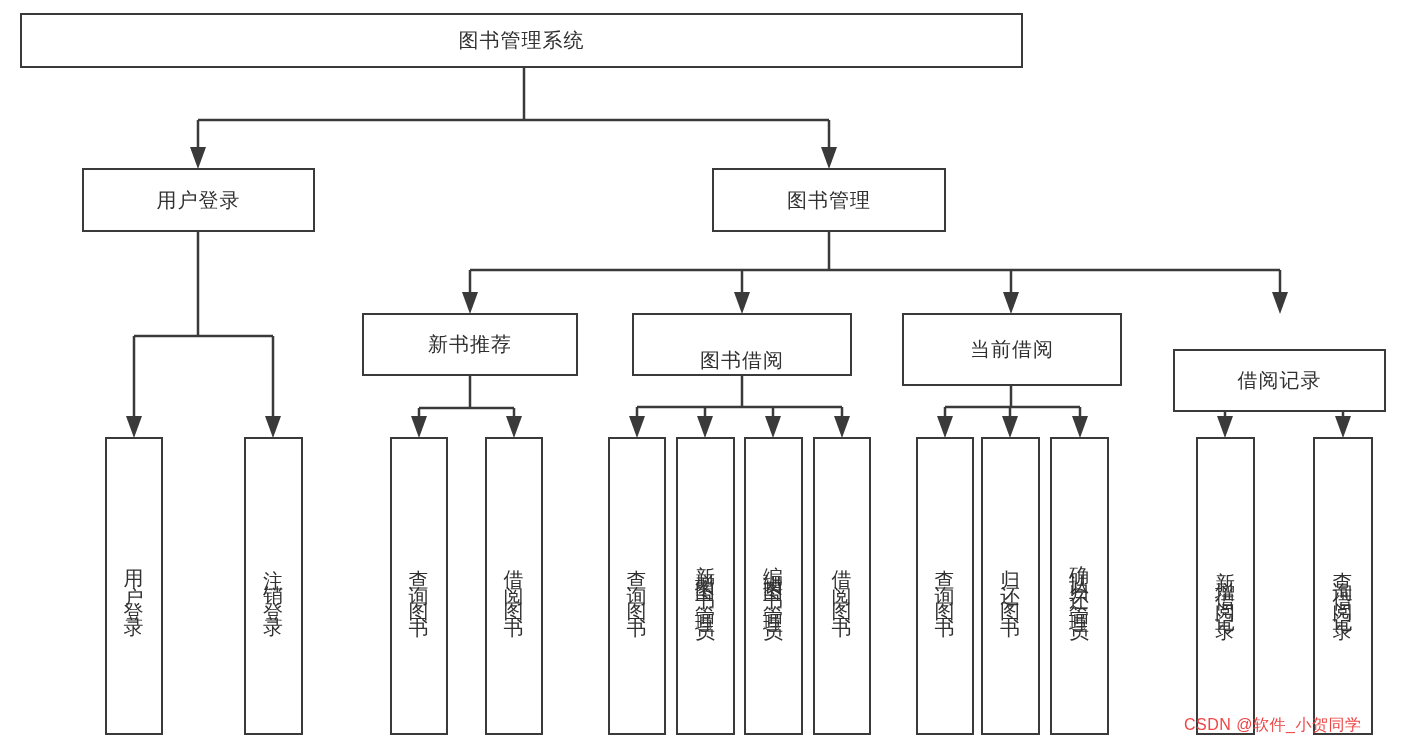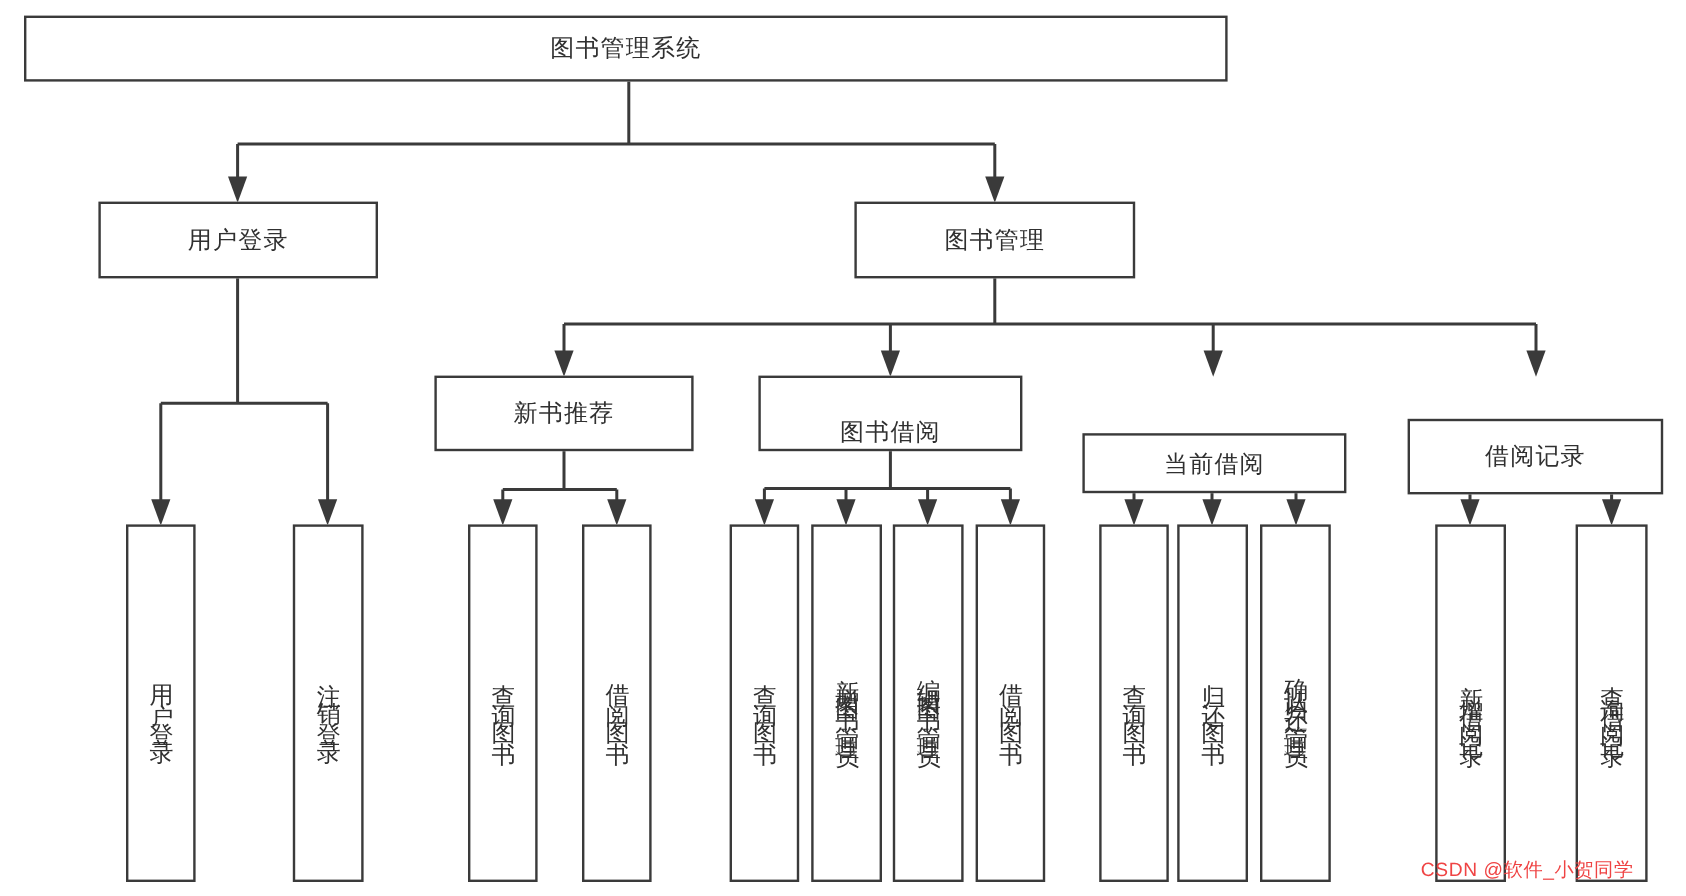--- a/index.html
+++ b/index.html
@@ -105,21 +105,21 @@
   <div class="node" style="left:712px;top:168px;width:234px;height:64px;">
     <span class="label">图书管理</span>
   </div>
 
   <div class="node" style="left:362px;top:313px;width:216px;height:63px;">
     <span class="label">新书推荐</span>
   </div>
   <div class="node" style="left:632px;top:313px;width:220px;height:63px;align-items:flex-end;">
     <span class="label">图书借阅</span>
   </div>
-  <div class="node" style="left:902px;top:313px;width:220px;height:50px;margin-top:48px;">
+  <div class="node" style="left:902px;top:313px;width:220px;height:73px;">
     <span class="label">当前借阅</span>
   </div>
   <div class="node" style="left:1173px;top:313px;width:213px;height:63px;margin-top:36px;">
     <span class="label">借阅记录</span>
   </div>
 
   <div class="node vnode" style="left:105px;top:437px;width:58px;height:298px;">
     <span class="vtext" style="letter-spacing: 16px;">用户登录</span>
   </div>
   <div class="node vnode" style="left:244px;top:437px;width:59px;height:298px;">

